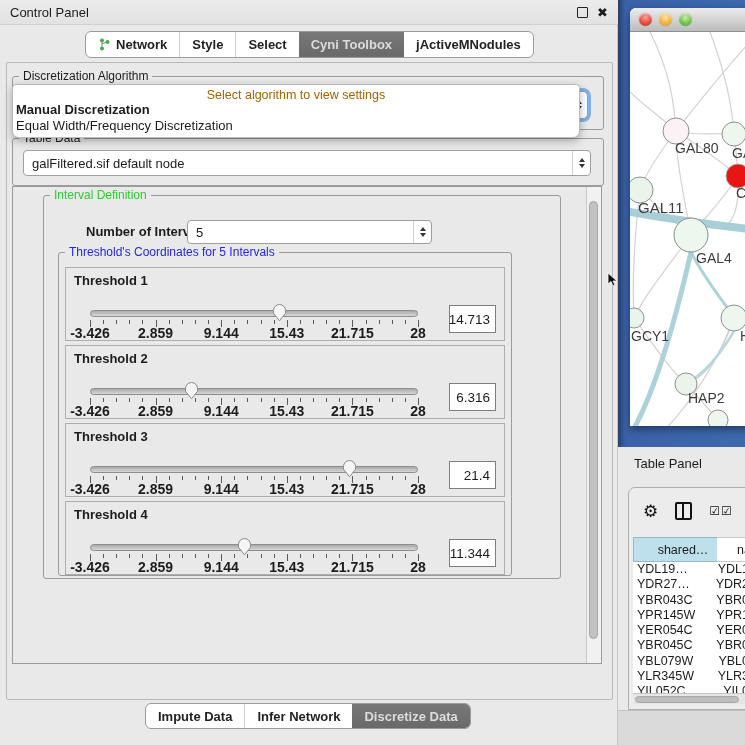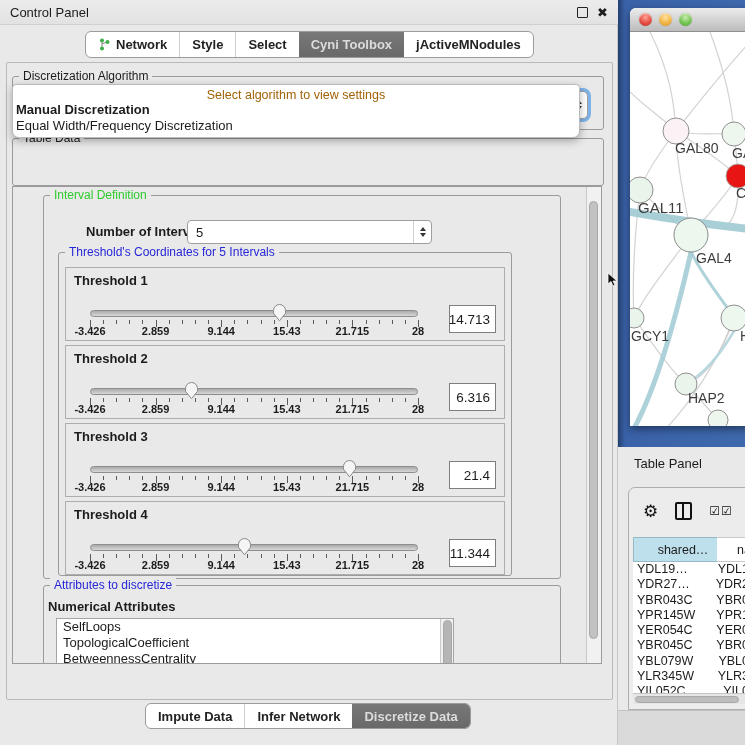--- a/index.html
+++ b/index.html
@@ -37,21 +37,21 @@
     border-radius:4px 4px 7px 7px;box-shadow:0 3px 8px rgba(0,0,0,.3);z-index:30;}
   .popup-ph{position:absolute;left:0;top:3px;width:100%;text-align:center;color:#a16207;font-size:12.5px;}
   .popup-item{position:absolute;left:3px;font-size:13px;white-space:nowrap;}
   
   .thbox{position:absolute;left:6px;width:440px;height:74px;background:#e9e9e9;border:1px solid #aeaeae;box-sizing:border-box;}
   .th-label{position:absolute;left:8px;top:5px;font-size:13px;font-weight:bold;}
   .track{position:absolute;left:24px;top:42px;width:328px;height:7px;border:1px solid #8d8d8d;border-radius:4px;
     background:linear-gradient(#a9a9a9,#d8d8d8);box-sizing:border-box;}
   .thumb{position:absolute;top:35px;width:15px;height:19px;}
   .tick{position:absolute;width:1px;background:#5a5a5a;}
-  .tick-lab{position:absolute;top:57px;font-size:11px;font-weight:bold;transform:translateX(-50%);white-space:nowrap;}
+  .tick-lab{position:absolute;top:57px;font-size:14px;font-weight:bold;transform:translateX(-50%);white-space:nowrap;}
   .valbox{position:absolute;left:383px;top:37px;width:47px;height:28px;background:#fff;border:1px solid #7e7e7e;
     font-size:13.5px;display:flex;align-items:center;justify-content:flex-end;padding-right:5px;box-sizing:border-box;}
   
   .listbox{background:#fff;border:1px solid #a5a5a5;overflow:hidden;}
   .list-item{font-size:13px;padding-left:6px;line-height:16px;white-space:nowrap;}
   .sb-v{background:#f1f1f1;border-left:1px solid #c9c9c9;}
   .sb-thumb{position:absolute;background:#c2c2c2;border:1px solid #a8a8a8;border-radius:5px;box-sizing:border-box;}
   .btn{background:linear-gradient(#ffffff,#e6e6e6);border:1px solid #8f8f8f;border-radius:4px;
     font-size:13px;display:flex;align-items:center;justify-content:center;}
   
@@ -144,20 +144,27 @@
     <div class="abs popup">
       <div class="popup-ph">Select algorithm to view settings</div>
       <div id="popup-options">
           <div class="popup-item" style="top: 17px; font-weight: bold;">Manual Discretization</div>
           <div class="popup-item" style="top: 33px; font-weight: normal;">Equal Width/Frequency Discretization</div>
         </div>
     </div>
 
     <div class="abs group" style="left:12px;top:138px;width:590px;height:46px;">
       <span class="group-title" style="color:#222;">Table Data</span>
+      <div class="combo" style="position:absolute;left:10px;top:11px;width:568px;height:26px;">
+        <span>galFiltered.sif default node</span>
+        <span class="spin">
+            <span class="uptri"></span>
+            <span class="dntri"></span>
+          </span>
+      </div>
     </div>
 
     <div class="abs" style="left:12px;top:186px;width:590px;height:478px;border:1px solid #9b9b9b;box-sizing:border-box;background:#e9e9e9;overflow:hidden;">
 
       <div class="abs group" style="left:30px;top:8px;width:516px;height:382px;">
         <span class="group-title t-green">Interval Definition</span>
 
         <span class="abs" style="left:42px;top:28px;font-size:13px;font-weight:bold;">Number of Intervals</span>
         <div class="combo" style="position:absolute;left:143px;top:24px;width:245px;height:24px;">
           <span>5</span>
@@ -327,34 +334,20 @@
                 <div class="tick-lab" style="left: 155.2px;">9.144</div>
                 <div class="tick-lab" style="left: 220.8px;">15.43</div>
                 <div class="tick-lab" style="left: 286.4px;">21.715</div>
                 <div class="tick-lab" style="left: 352px;">28</div>
                 <div class="valbox">11.344</div>
               </div>
             </div>
         </div>
       </div>
 
-      <div class="abs group" style="left:30px;top:398px;width:516px;height:92px;">
-        <span class="group-title t-blue">Attributes to discretize</span>
-        <span class="abs" style="left:4px;top:13px;font-size:13px;font-weight:bold;">Numerical Attributes</span>
-        <div class="abs listbox" style="left:12px;top:32px;width:396px;height:52px;">
-          <div id="attr-items">
-              <div class="list-item">SelfLoops</div>
-              <div class="list-item">TopologicalCoefficient</div>
-              <div class="list-item">BetweennessCentrality</div>
-            </div>
-          <div class="abs sb-v" style="right:0;top:0;width:12px;height:52px;">
-            <div class="sb-thumb" style="left:1.5px;top:1px;width:9px;height:48px;background:#b5b5b5;"></div>
-          </div>
-        </div>
-      </div>
 
       <div class="abs sb-v" style="right:0;top:0;width:14px;height:476px;">
         <div class="sb-thumb" style="left:2px;top:14px;width:9px;height:438px;"></div>
       </div>
     </div>
 
 
     <div class="abs tabstrip" id="bottom-tabs" style="left:145px;top:703px;height:24px;">
         <div class="tab">
           <span>Impute Data</span>

